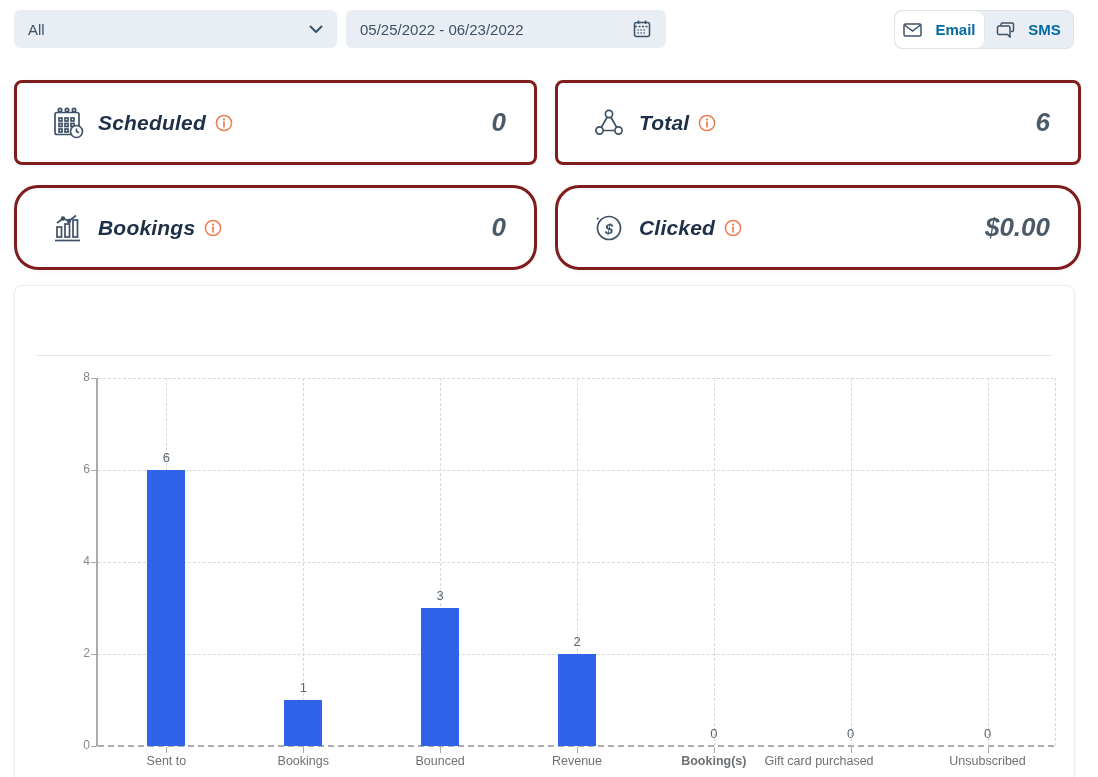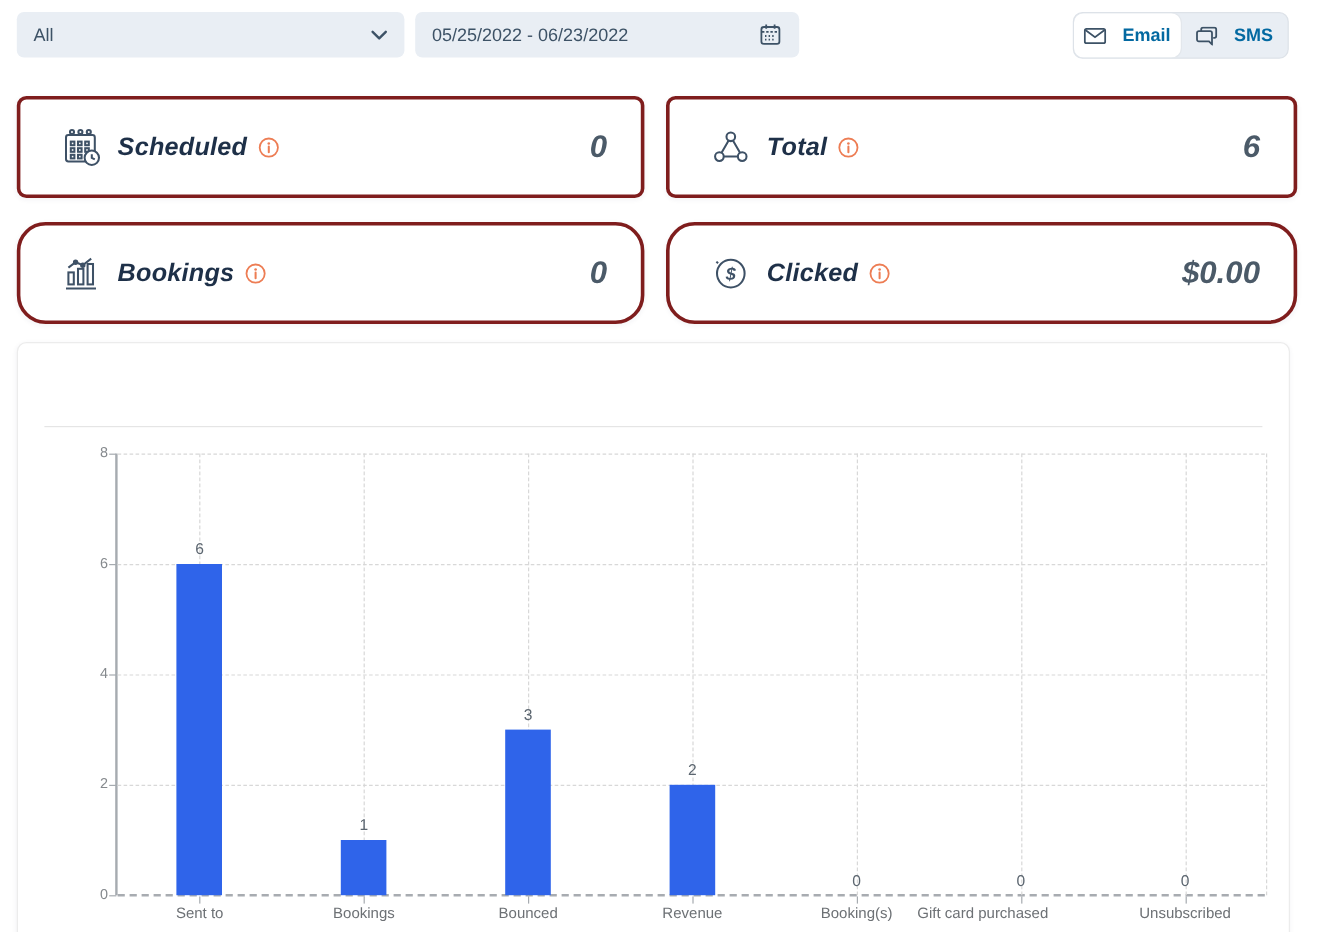--- a/index.html
+++ b/index.html
@@ -240,21 +240,21 @@
       <div class="xtick" style="left: 342.143px;"></div>
       <div class="xlabel" style="left: 274.143px;">Bounced</div>
       <div class="vgrid" style="left: 479px;"></div>
       <div class="bar" style="left: 460px; height: 92px; background: rgb(47, 100, 234);"></div>
       <div class="vlabel" style="left: 459px; bottom: 97px;">2</div>
       <div class="xtick" style="left: 479px;"></div>
       <div class="xlabel" style="left: 411px;">Revenue</div>
       <div class="vgrid" style="left: 615.857px;"></div>
       <div class="vlabel" style="left: 595.857px; bottom: 5px;">0</div>
       <div class="xtick" style="left: 615.857px;"></div>
-      <div class="xlabel" style="left: 547.857px;">Booking(s)</div>
+      <div class="xlabel" style="left: 547.857px; font-weight: bold;">Booking(s)</div>
       <div class="vgrid" style="left: 752.714px;"></div>
       <div class="vlabel" style="left: 732.714px; bottom: 5px;">0</div>
       <div class="xtick" style="left: 752.714px;"></div>
       <div class="xlabel" style="left: 653px;">Gift card purchased</div>
       <div class="vgrid" style="left: 889.571px;"></div>
       <div class="vlabel" style="left: 869.571px; bottom: 5px;">0</div>
       <div class="xtick" style="left: 889.571px;"></div>
       <div class="xlabel" style="left: 821.571px;">Unsubscribed</div>
     </div>
 </div>

